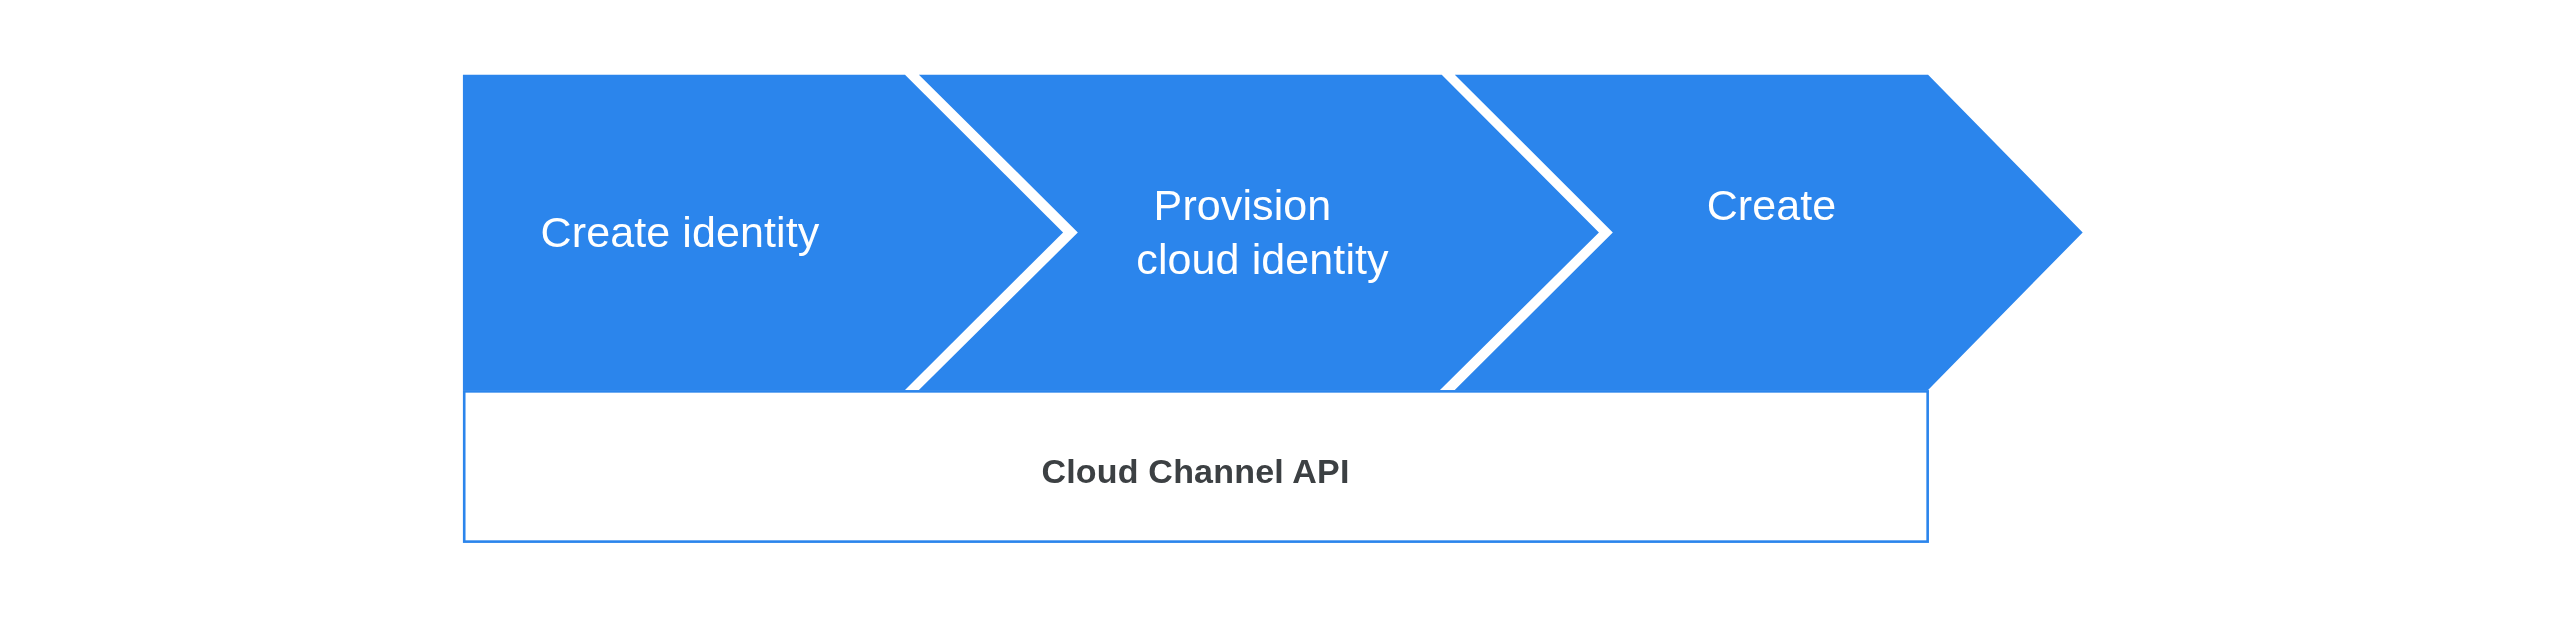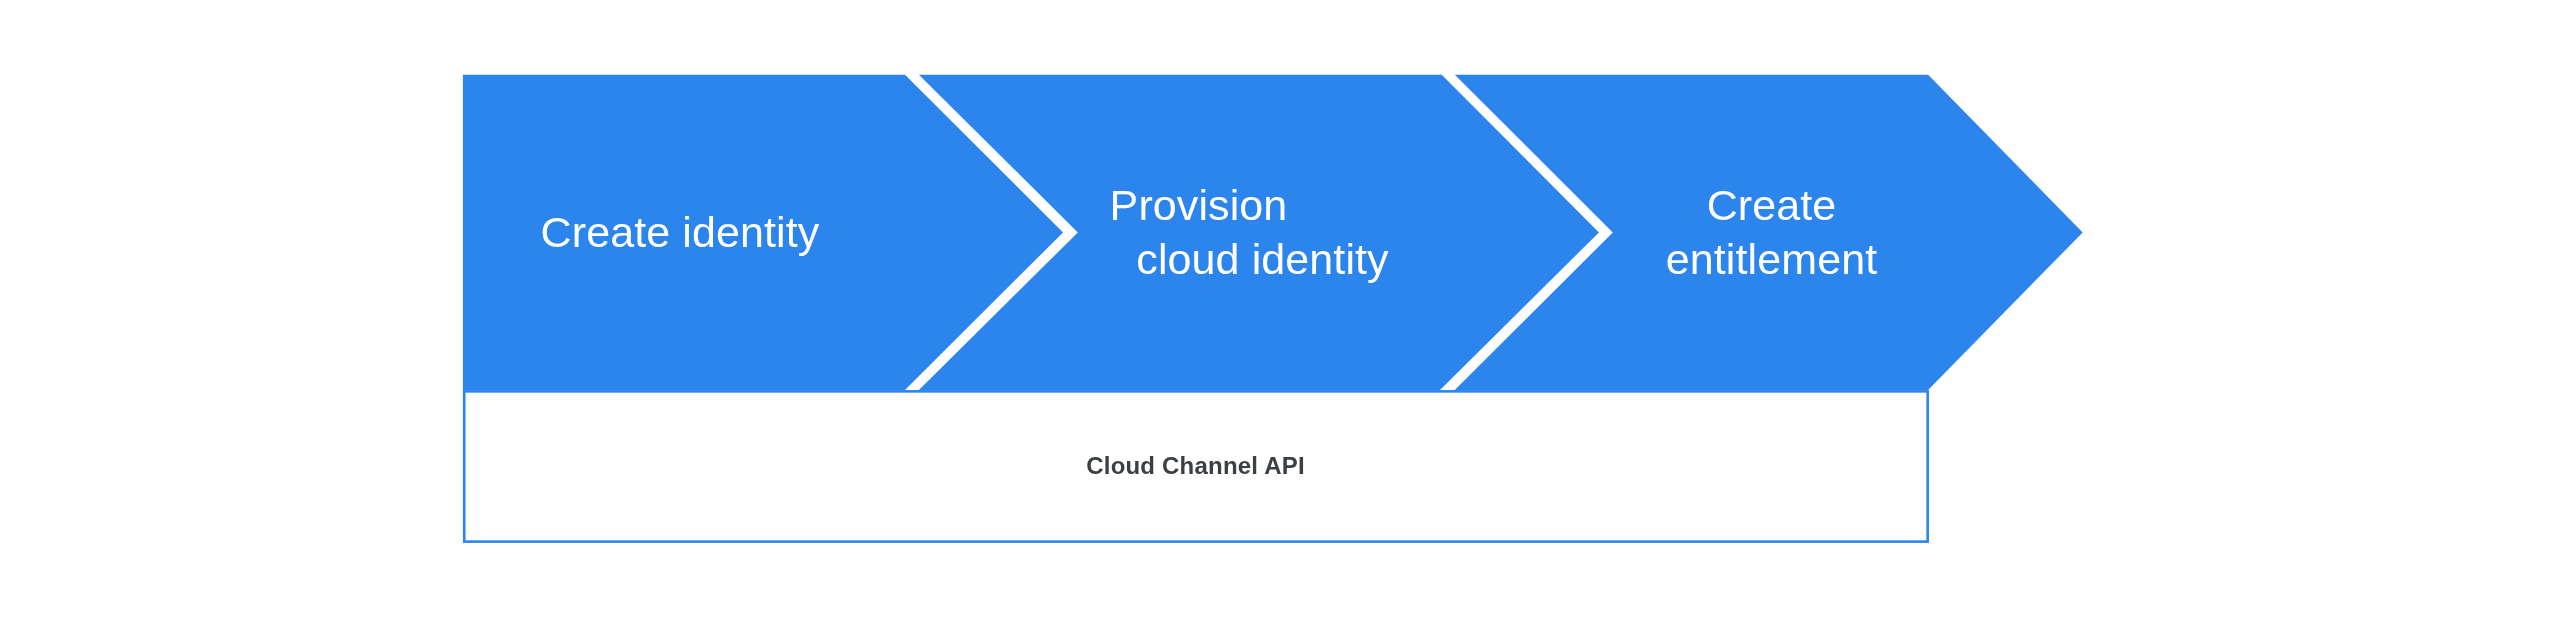--- a/index.html
+++ b/index.html
@@ -39,21 +39,21 @@
     pointer-events: none;
   }
   .step-label.one-line {
     
   }
   #api-bar-label {
     position: absolute;
     text-align: center;
     color: #3c4043;
     font-family: "Liberation Sans", sans-serif;
-    font-size: 24px;
+    font-size: 34px;
     font-weight: 700;
     letter-spacing: 0.2px;
     pointer-events: none;
   }
 </style>
 </head>
 <body>
 
 <div id="stage">
 
@@ -65,22 +65,21 @@
       <path fill="#2b85ec" d="M 1058 86 L 1660 86 L 1841 267.5 L 1658 449 L 1058 449 L 1241 267.5 Z"></path>
 
       <path fill="#2b85ec" d="M 1675 86 L 2220 86 L 2398 267.5 L 2220 449 L 1675 449 L 1857 267.5 Z"></path>
     </g>
 
     <rect x="534.5" y="450.5" width="1685" height="173" fill="#ffffff" stroke="#2b85ec" stroke-width="3"></rect>
   </svg>
 
   <div class="step-label one-line" style="left:463px; top:205px; width:434px;">Create identity</div>
 
-  <div class="step-label" style="left:1016px; top:178px; width:365px;">Provision</div>
+  <div class="step-label" style="left:1060px; top:178px; width:365px;">Provision</div>
   <div class="step-label" style="left:1080px; top:232px; width:365px;">cloud identity</div>
 
   <div class="step-label" style="left:1615px; top:178px; width:313px;text-align:center;">Create</div>
-  <div class="step-label" style="left:1615px; top:232px; width:313px;">entitlement</div>
 
   <div id="api-bar-label" style="left:464px; top:452px; width:1463px;">Cloud Channel API</div>
 
 </div>
 
 
 </body></html>

